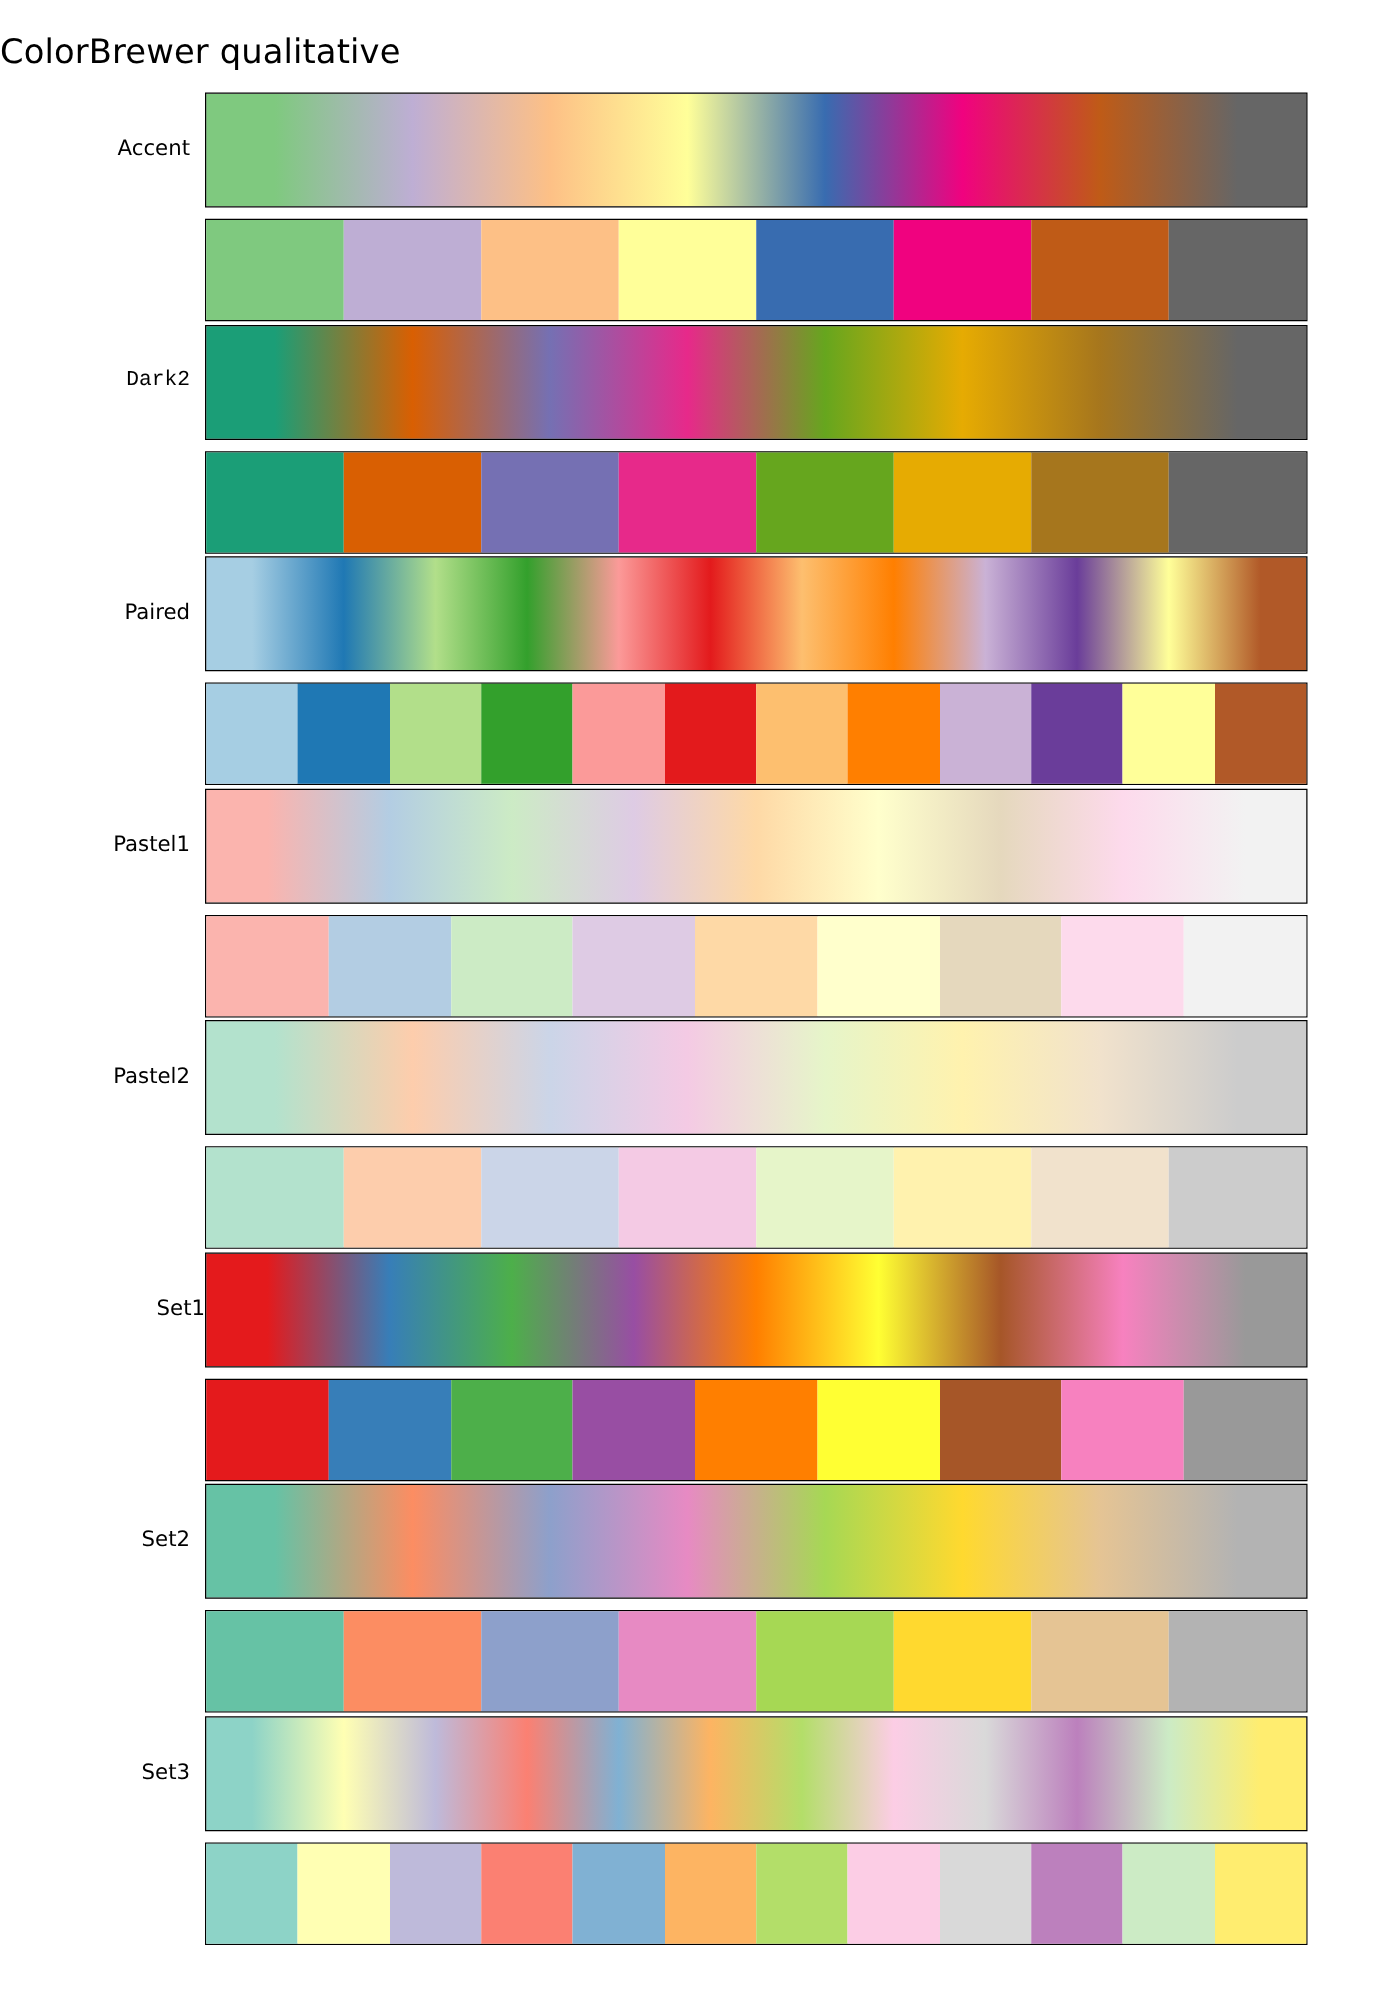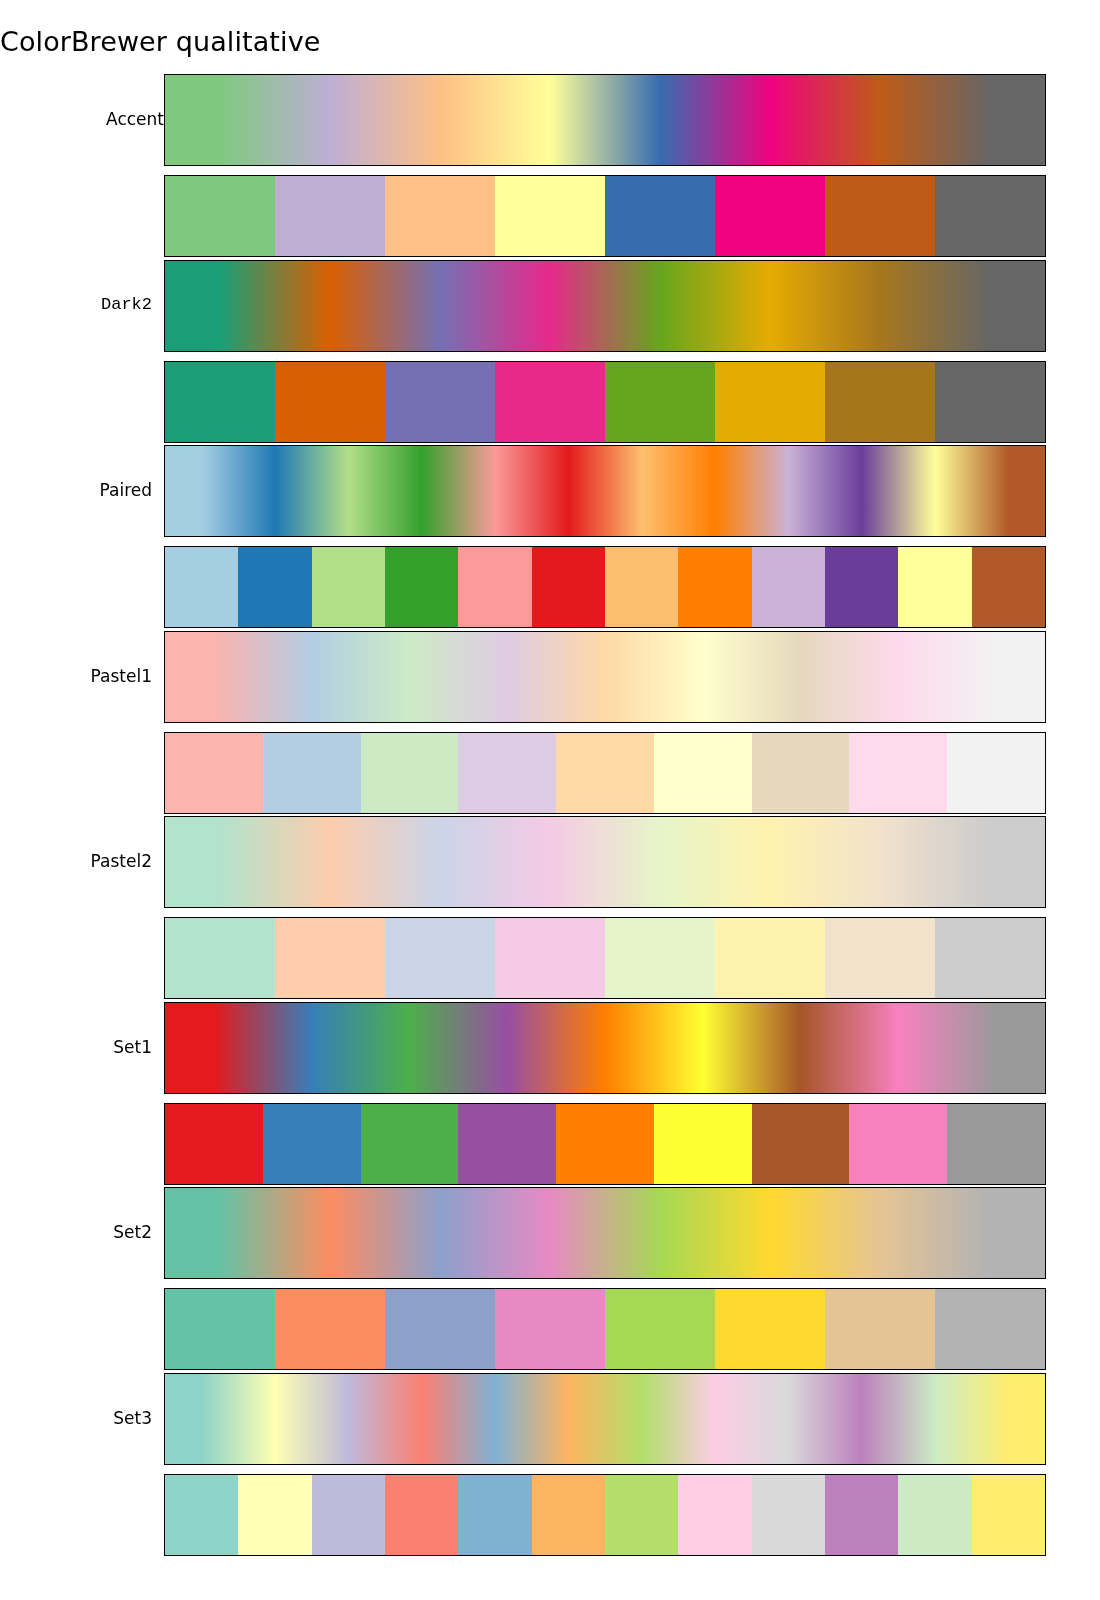--- a/index.html
+++ b/index.html
@@ -68,21 +68,21 @@
     height: 100%;
   }
 </style>
 </head>
 <body>
 
 <div id="figure">
   <div id="figure-title">ColorBrewer qualitative</div>
   <div id="cmap-list">
       <div class="cmap-group" style="top: 74px; height: 183px;">
-        <div class="cmap-label" style="top: 35px; padding-left: 12px;">Accent</div>
+        <div class="cmap-label" style="top: 35px;">Accent</div>
         <div class="bar bar-continuous" style="top: 0px; background: linear-gradient(to right, rgb(127, 201, 127) 0%, rgb(127, 201, 127) 6.25%, rgb(190, 174, 212) 18.75%, rgb(253, 192, 134) 31.25%, rgb(255, 255, 153) 43.75%, rgb(56, 108, 176) 56.25%, rgb(240, 2, 127) 68.75%, rgb(191, 91, 23) 81.25%, rgb(102, 102, 102) 93.75%, rgb(102, 102, 102) 100%);"></div>
         <div class="bar bar-discrete" style="top: 101px;">
           <div class="swatch-row">
             <div class="swatch" style="background: rgb(127, 201, 127);"></div>
             <div class="swatch" style="background: rgb(190, 174, 212);"></div>
             <div class="swatch" style="background: rgb(253, 192, 134);"></div>
             <div class="swatch" style="background: rgb(255, 255, 153);"></div>
             <div class="swatch" style="background: rgb(56, 108, 176);"></div>
             <div class="swatch" style="background: rgb(240, 2, 127);"></div>
             <div class="swatch" style="background: rgb(191, 91, 23);"></div>
@@ -153,21 +153,21 @@
             <div class="swatch" style="background: rgb(203, 213, 232);"></div>
             <div class="swatch" style="background: rgb(244, 202, 228);"></div>
             <div class="swatch" style="background: rgb(230, 245, 201);"></div>
             <div class="swatch" style="background: rgb(255, 242, 174);"></div>
             <div class="swatch" style="background: rgb(241, 226, 204);"></div>
             <div class="swatch" style="background: rgb(204, 204, 204);"></div>
           </div>
         </div>
       </div>
       <div class="cmap-group" style="top: 1001.5px; height: 183px;">
-        <div class="cmap-label" style="top: 35px;">Set1</div>
+        <div class="cmap-label" style="top: 35px; padding-left: 12px;">Set1</div>
         <div class="bar bar-continuous" style="top: 0px; background: linear-gradient(to right, rgb(228, 26, 28) 0%, rgb(228, 26, 28) 5.5556%, rgb(55, 126, 184) 16.6667%, rgb(77, 175, 74) 27.7778%, rgb(152, 78, 163) 38.8889%, rgb(255, 127, 0) 50%, rgb(255, 255, 51) 61.1111%, rgb(166, 86, 40) 72.2222%, rgb(247, 129, 191) 83.3333%, rgb(153, 153, 153) 94.4444%, rgb(153, 153, 153) 100%);"></div>
         <div class="bar bar-discrete" style="top: 101px;">
           <div class="swatch-row">
             <div class="swatch" style="background: rgb(228, 26, 28);"></div>
             <div class="swatch" style="background: rgb(55, 126, 184);"></div>
             <div class="swatch" style="background: rgb(77, 175, 74);"></div>
             <div class="swatch" style="background: rgb(152, 78, 163);"></div>
             <div class="swatch" style="background: rgb(255, 127, 0);"></div>
             <div class="swatch" style="background: rgb(255, 255, 51);"></div>
             <div class="swatch" style="background: rgb(166, 86, 40);"></div>

